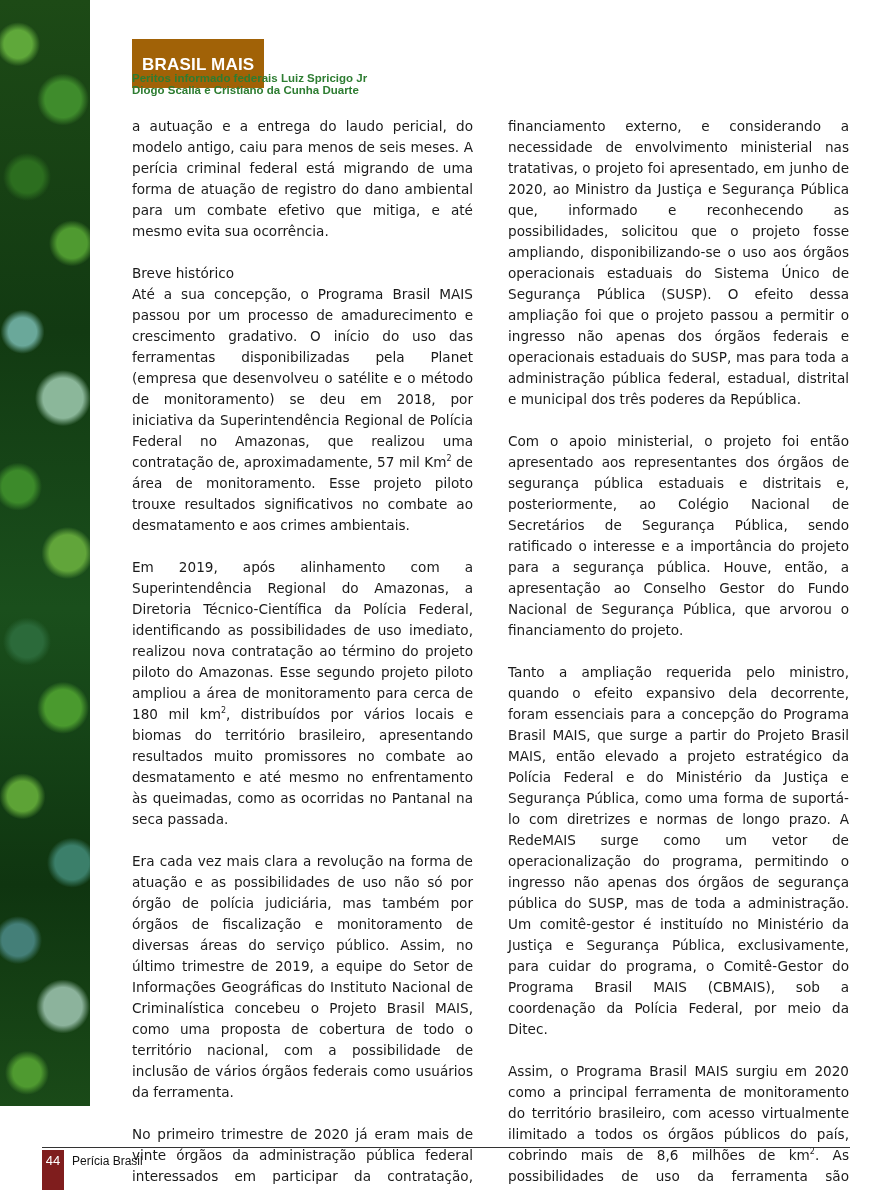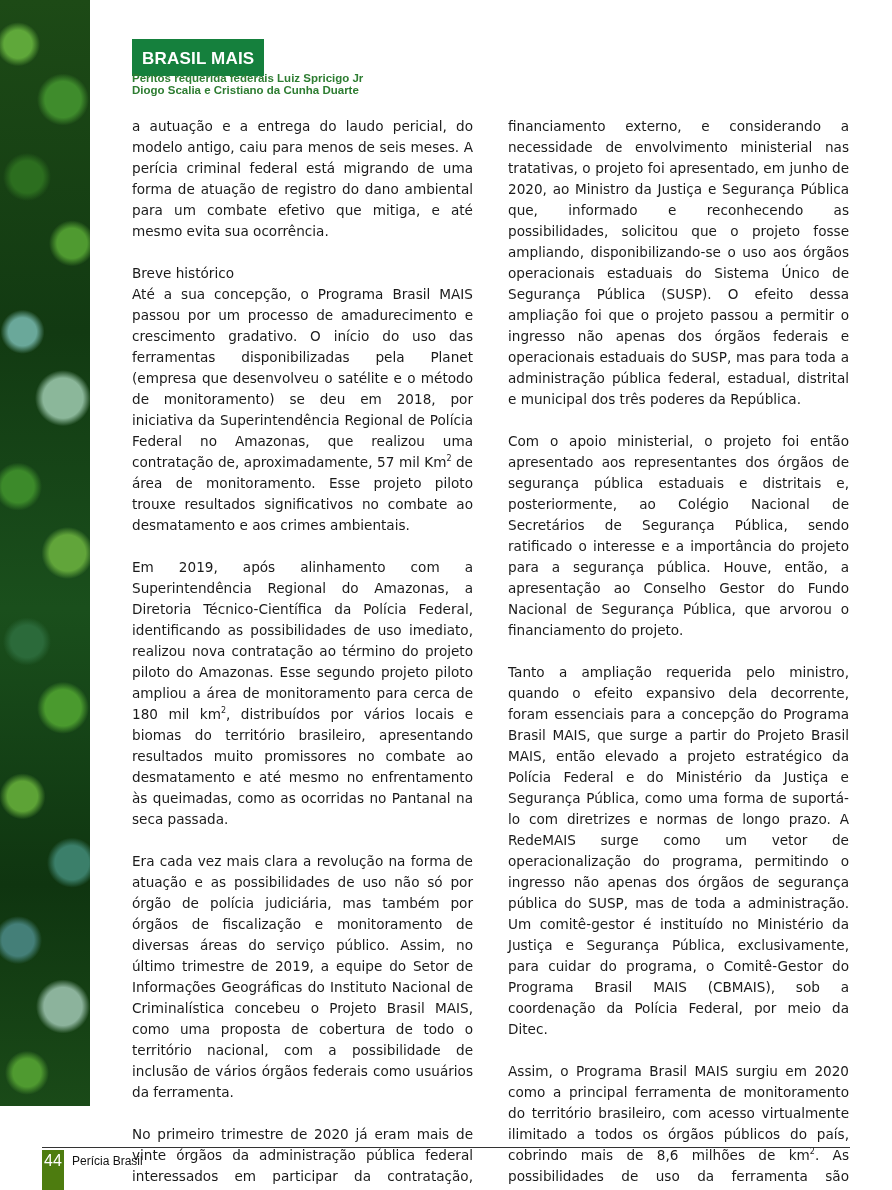--- a/index.html
+++ b/index.html
@@ -23,23 +23,23 @@
         radial-gradient(circle at 70% 64%, #4a9a2e 0 18px, transparent 26px),
         radial-gradient(circle at 25% 72%, #5da336 0 15px, transparent 23px),
         radial-gradient(circle at 80% 78%, #3b7f6a 0 17px, transparent 25px),
         radial-gradient(circle at 20% 85%, #447f78 0 16px, transparent 24px),
         radial-gradient(circle at 70% 91%, #8cb39c 0 19px, transparent 27px),
         radial-gradient(circle at 30% 97%, #4f9a30 0 14px, transparent 22px),
         linear-gradient(180deg, #1d4a16 0%, #123a12 30%, #1a4f1c 55%, #0f3510 80%, #1a4a18 100%);
     }
     .section-tag {
       position: absolute; left: 132px; top: 39px; height: 21px;
-      background: #15803d; color: #ffffff;
+      background: #a16207; color: #ffffff;
       font-family: "Liberation Sans", sans-serif; font-weight: bold;
-      font-size: 17px; line-height: 24px; padding: 8px 10px; letter-spacing: 0.2px;
+      font-size: 17px; line-height: 24px; padding: 14px 10px; letter-spacing: 0.2px;
     }
     .authors {
       position: absolute; left: 132px; top: 72px;
       color: #2e7d32; font-family: "Liberation Sans", sans-serif;
       font-weight: bold; font-size: 11.5px; line-height: 12px;
     }
     .col {
       position: absolute; top: 116px; width: 341px;
       font-size: 13.6px; line-height: 21px; text-align: justify;
     }
@@ -48,37 +48,37 @@
     .col p { margin: 0 0 21px 0; }
     .col p:last-child { margin-bottom: 0; }
     .subhead { font-weight: normal; display: block; }
     sup { font-size: 8px; line-height: 0; vertical-align: super; }
     .footer-rule {
       position: absolute; left: 42px; top: 1147px; width: 808px; height: 1px;
       background: #333333;
     }
     .page-num {
       position: absolute; left: 42px; top: 1150px; width: 22px; height: 40px;
-      background: #4d7c0f; color: #ffffff;
-      font-family: "Liberation Sans", sans-serif; font-size: 16px; line-height: 22px; text-align: center;
+      background: #7f1d1d; color: #ffffff;
+      font-family: "Liberation Sans", sans-serif; font-size: 13px; line-height: 22px; text-align: center;
     }
     .pub-name {
       position: absolute; left: 72px; top: 1150px;
       font-family: "Liberation Sans", sans-serif; font-size: 12px; line-height: 22px; color: #111111;
     }
   </style>
 </head>
 <body>
 
 <div class="forest-strip"></div>
 
 <div class="section-tag">BRASIL MAIS</div>
 
 <div class="authors">
-  <div>Peritos requerida federais Luiz Spricigo Jr</div>
+  <div>Peritos informado federais Luiz Spricigo Jr</div>
   <div>Diogo Scalia e Cristiano da Cunha Duarte</div>
 </div>
 
 <div class="col left">
   <p>a autuação e a entrega do laudo pericial, do modelo antigo, caiu para menos de seis meses. A perícia criminal federal está migrando de uma forma de atuação de registro do dano ambiental para um combate efetivo que mitiga, e até mesmo evita sua ocorrência.</p>
   <p><span class="subhead">Breve histórico</span><span>Até a sua concepção, o Programa Brasil MAIS passou por um processo de amadurecimento e crescimento gradativo. O início do uso das ferramentas disponibilizadas pela Planet (empresa que desenvolveu o satélite e o método de monitoramento) se deu em 2018, por iniciativa da Superintendência Regional de Polícia Federal no Amazonas, que realizou uma contratação de, aproximadamente, 57 mil Km</span><sup>2</sup><span> de área de monitoramento. Esse projeto piloto trouxe resultados significativos no combate ao desmatamento e aos crimes ambientais.</span></p>
   <p><span>Em 2019, após alinhamento com a Superintendência Regional do Amazonas, a Diretoria Técnico-Científica da Polícia Federal, identificando as possibilidades de uso imediato, realizou nova contratação ao término do projeto piloto do Amazonas. Esse segundo projeto piloto ampliou a área de monitoramento para cerca de 180 mil km</span><sup>2</sup><span>, distribuídos por vários locais e biomas do território brasileiro, apresentando resultados muito promissores no combate ao desmatamento e até mesmo no enfrentamento às queimadas, como as ocorridas no Pantanal na seca passada.</span></p>
   <p>Era cada vez mais clara a revolução na forma de atuação e as possibilidades de uso não só por órgão de polícia judiciária, mas também por órgãos de fiscalização e monitoramento de diversas áreas do serviço público. Assim, no último trimestre de 2019, a equipe do Setor de Informações Geográficas do Instituto Nacional de Criminalística concebeu o Projeto Brasil MAIS, como uma proposta de cobertura de todo o território nacional, com a possibilidade de inclusão de vários órgãos federais como usuários da ferramenta.</p>
   <p>No primeiro trimestre de 2020 já eram mais de vinte órgãos da administração pública federal interessados em participar da contratação, órgãos como IBAMA, ICMBio, CGU, CENSIPAM, dentre outros, demostraram interesse em apoiar a ampliação da área de monitoramento.  Após diversas tentativas de</p>
 </div>

